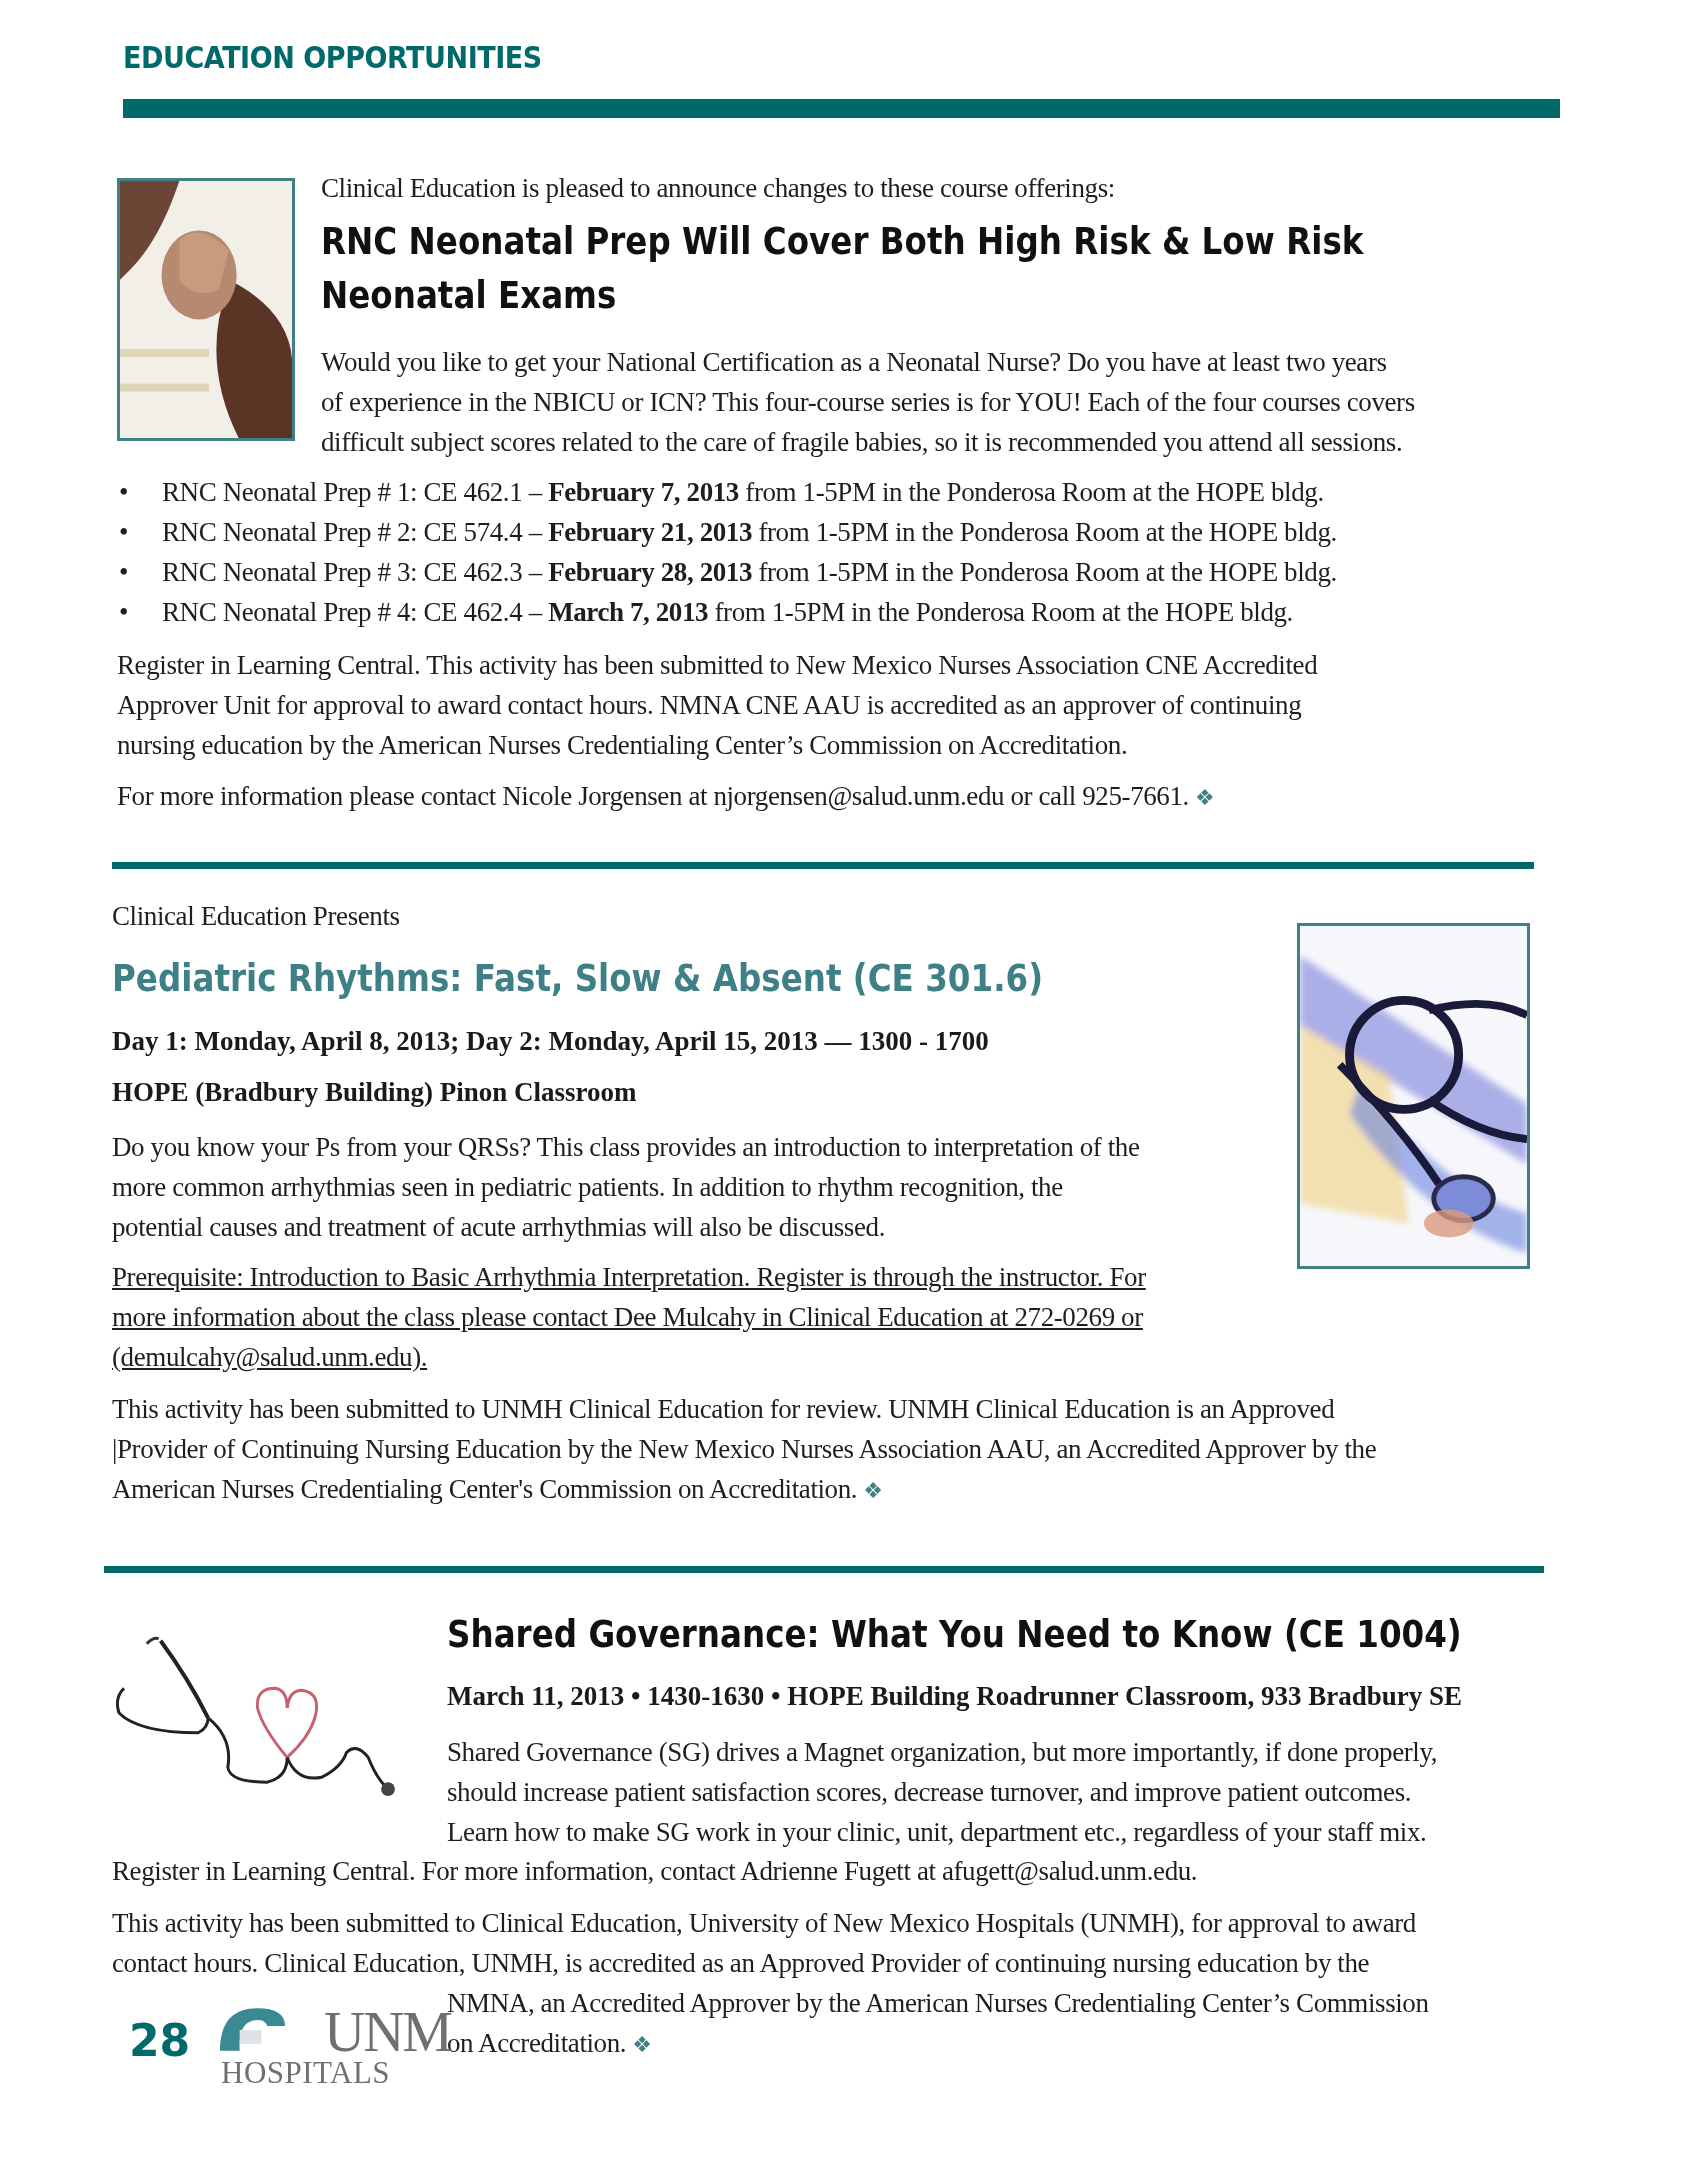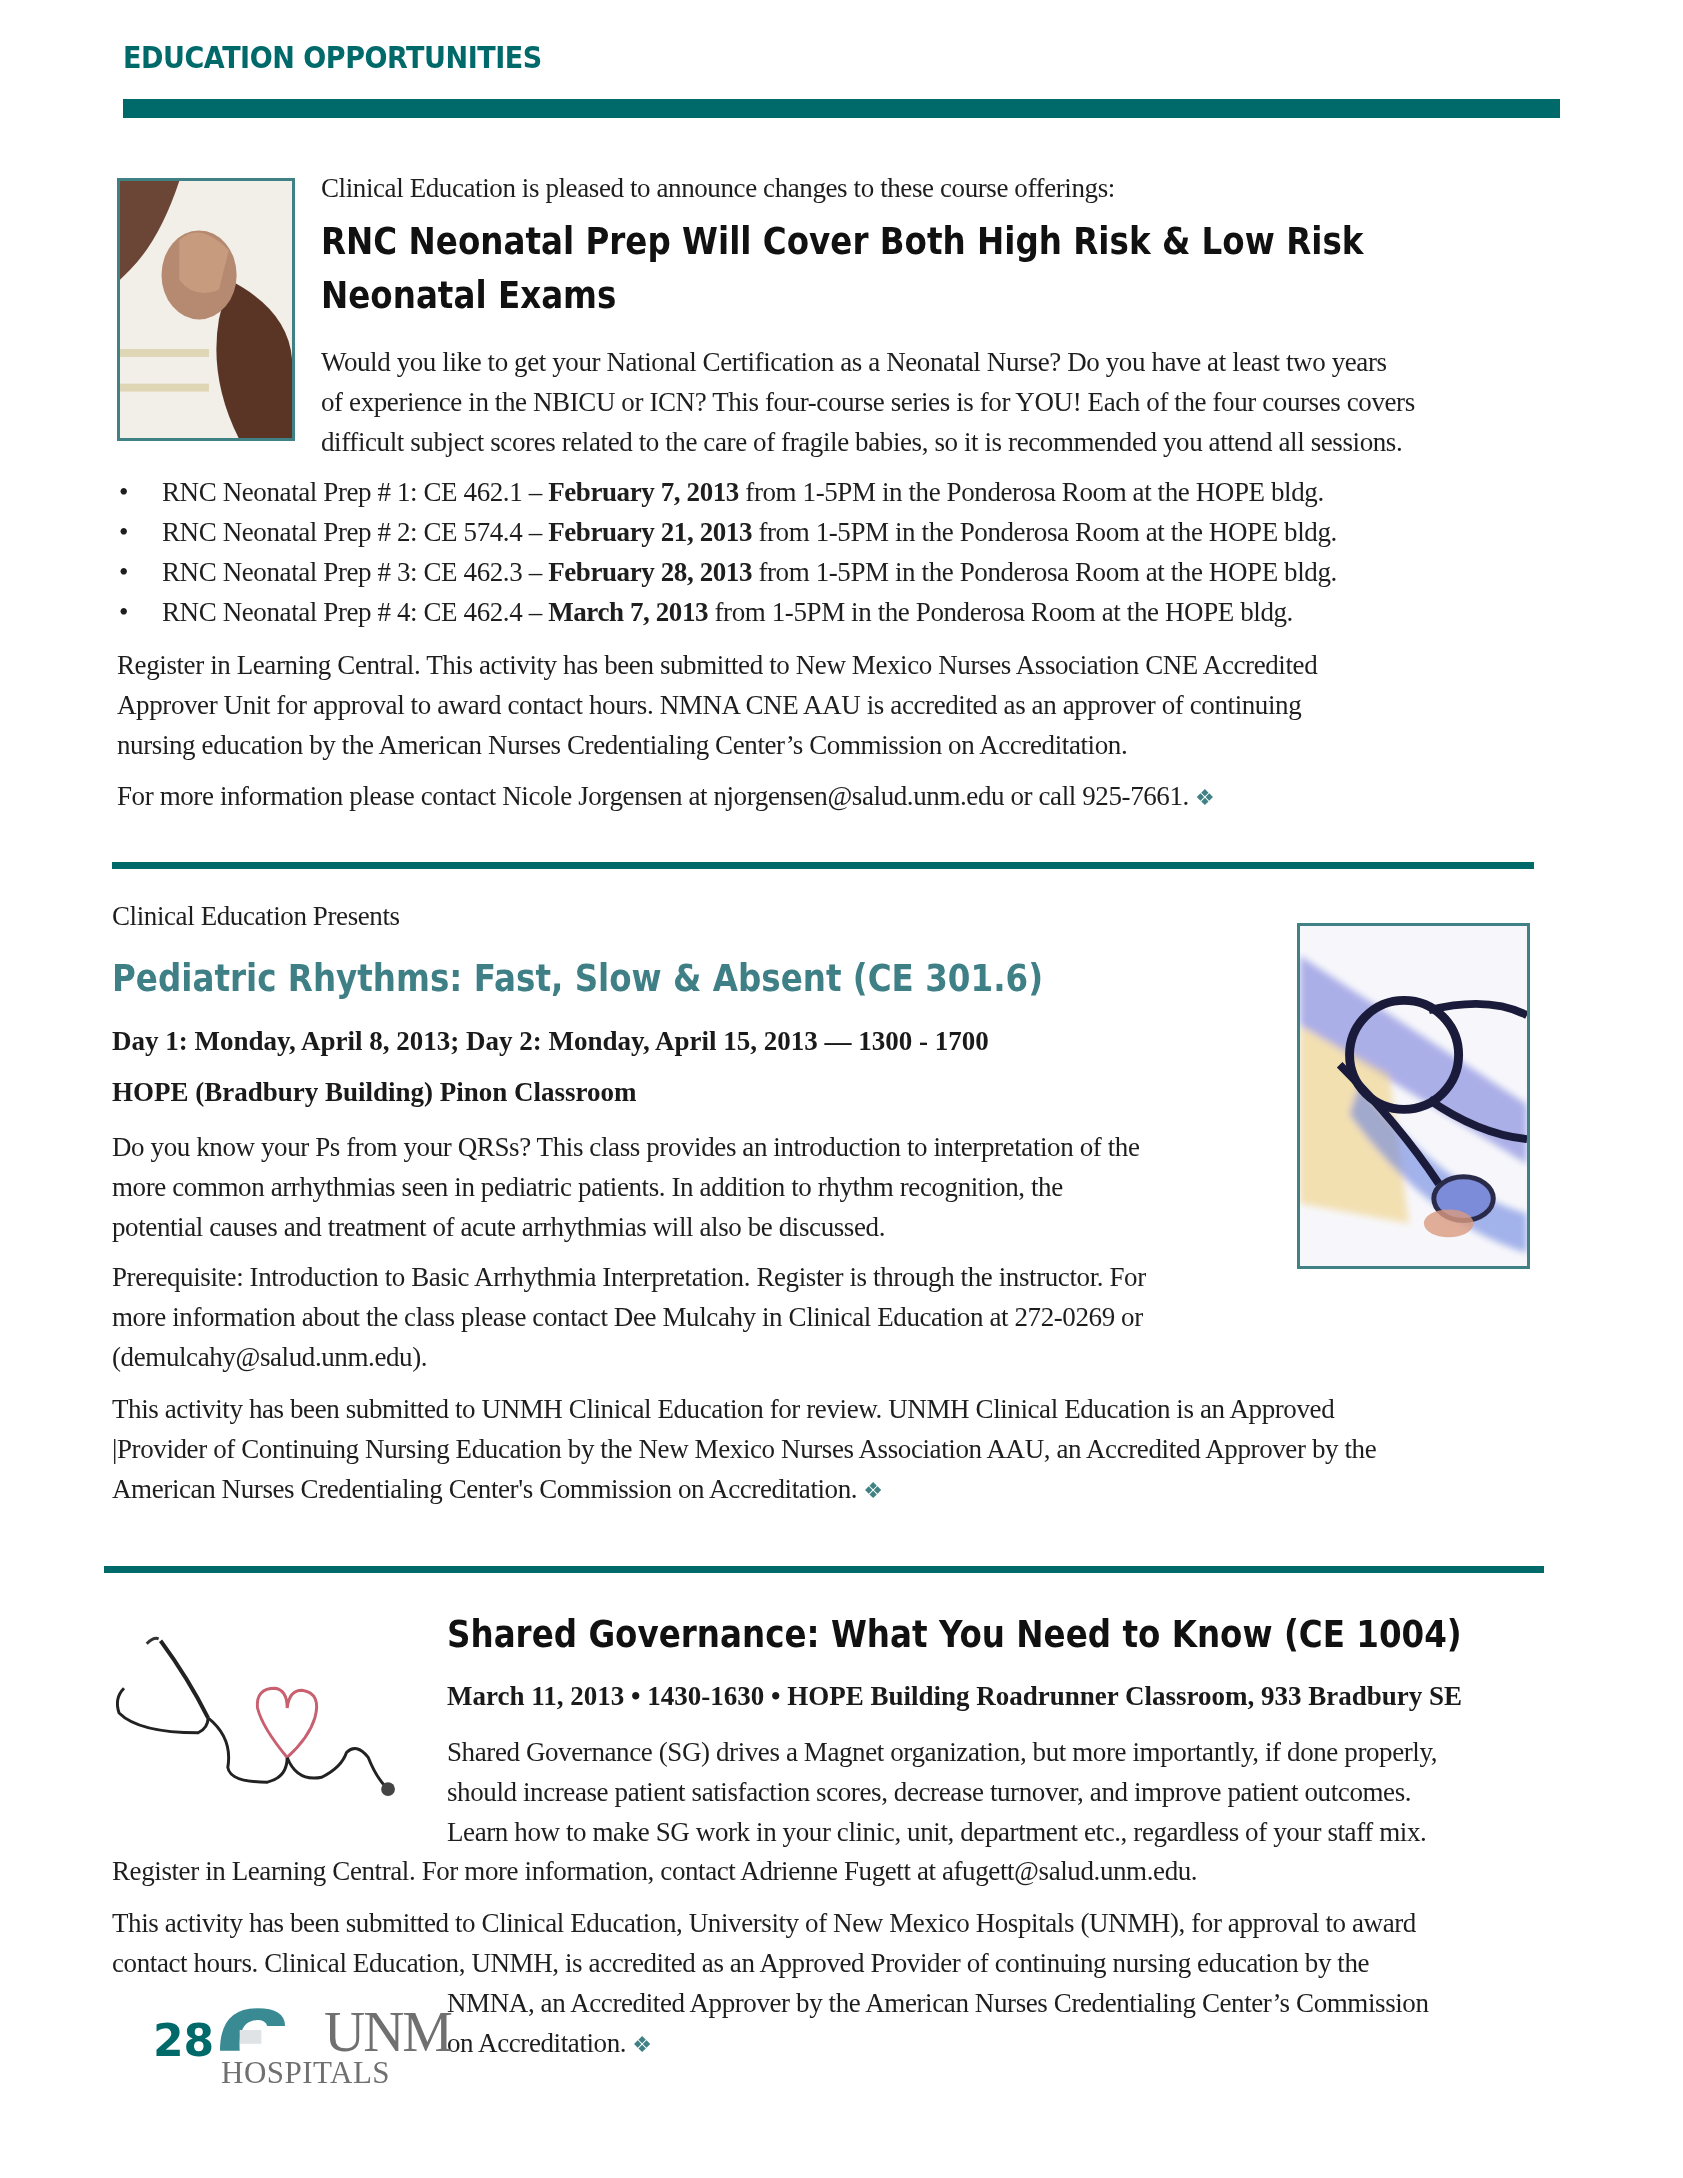--- a/index.html
+++ b/index.html
@@ -71,21 +71,21 @@
 <div class="abs body-text nowrap" style="left:112px; top:896px;">Clinical Education Presents</div>
 <div class="abs teal-title" style="left:112px; top:957px;">Pediatric Rhythms: Fast, Slow &amp; Absent (CE 301.6)</div>
 <div class="abs bold-line" style="left:112px; top:1026px;">Day 1: Monday, April 8, 2013;  Day 2: Monday, April 15, 2013 — 1300 - 1700</div>
 <div class="abs bold-line" style="left:112px; top:1077px;">HOPE (Bradbury Building) Pinon Classroom</div>
 
 <div class="abs body-text" style="left:112px; top:1127px;">
   <div class="nowrap">Do you know your Ps from your QRSs? This class provides an introduction to interpretation of the</div>
   <div class="nowrap">more common arrhythmias seen in pediatric patients.  In addition to rhythm recognition, the</div>
   <div class="nowrap">potential causes and treatment of acute arrhythmias will also be discussed.</div>
 </div>
-<div class="abs body-text" style="left:112px; top:1257px;">
+<div class="abs body-text" style="left:112px; top:1257px;text-decoration:underline;">
   <div class="nowrap">Prerequisite: Introduction to Basic Arrhythmia Interpretation. Register is through the instructor. For</div>
   <div class="nowrap">more information about the class please contact Dee Mulcahy in Clinical Education at 272-0269 or</div>
   <div class="nowrap">(demulcahy@salud.unm.edu).</div>
 </div>
 <div class="abs body-text" style="left:112px; top:1389px;">
   <div class="nowrap">This activity has been submitted to UNMH Clinical Education for review.  UNMH Clinical Education is an Approved</div>
   <div class="nowrap">|Provider of Continuing Nursing Education by the New Mexico Nurses Association AAU, an Accredited Approver by the</div>
   <div class="nowrap"><span>American Nurses Credentialing Center's Commission on Accreditation.</span><span class="diamond">❖</span></div>
 </div>
 
@@ -134,21 +134,21 @@
 <div class="abs body-text nowrap" style="left:112px; top:1851px;">Register in Learning Central. For more information, contact Adrienne Fugett at  afugett@salud.unm.edu.</div>
 <div class="abs body-text" style="left:112px; top:1903px;">
   <div class="nowrap">This activity has been submitted to Clinical Education, University of New Mexico Hospitals (UNMH), for approval to award</div>
   <div class="nowrap">contact hours. Clinical Education, UNMH, is accredited as an Approved Provider of continuing nursing education by the</div>
 </div>
 <div class="abs body-text" style="left:447px; top:1983px;">
   <div class="nowrap">NMNA, an Accredited Approver by the American Nurses Credentialing Center’s Commission</div>
   <div class="nowrap"><span>on Accreditation.</span><span class="diamond">❖</span></div>
 </div>
 
-<div class="abs pagenum" style="left:129px; top:2015px;margin-left:24px;">28</div>
+<div class="abs pagenum" style="left:129px; top:2015px;">28</div>
 <div class="abs" style="left:213px; top:1998px; width:218px; height:94px;">
   <svg class="abs" style="left:5px; top:8px;" width="69" height="45" viewBox="0 0 70 45">
     <path d="M2 45 Q2 2 40 2 Q68 2 68 20 L50 20 Q48 14 40 14 Q20 14 22 45 Z" fill="#3a8a93"></path>
     <rect x="22" y="24" width="22" height="14" fill="#dfe3e6"></rect>
   </svg>
   <div class="abs logo-unm" style="left:71px; top:5px;margin-left:40px;">UNM</div>
   <div class="abs logo-hosp" style="left:8px; top:59px;">HOSPITALS</div>
 </div>
 
 

